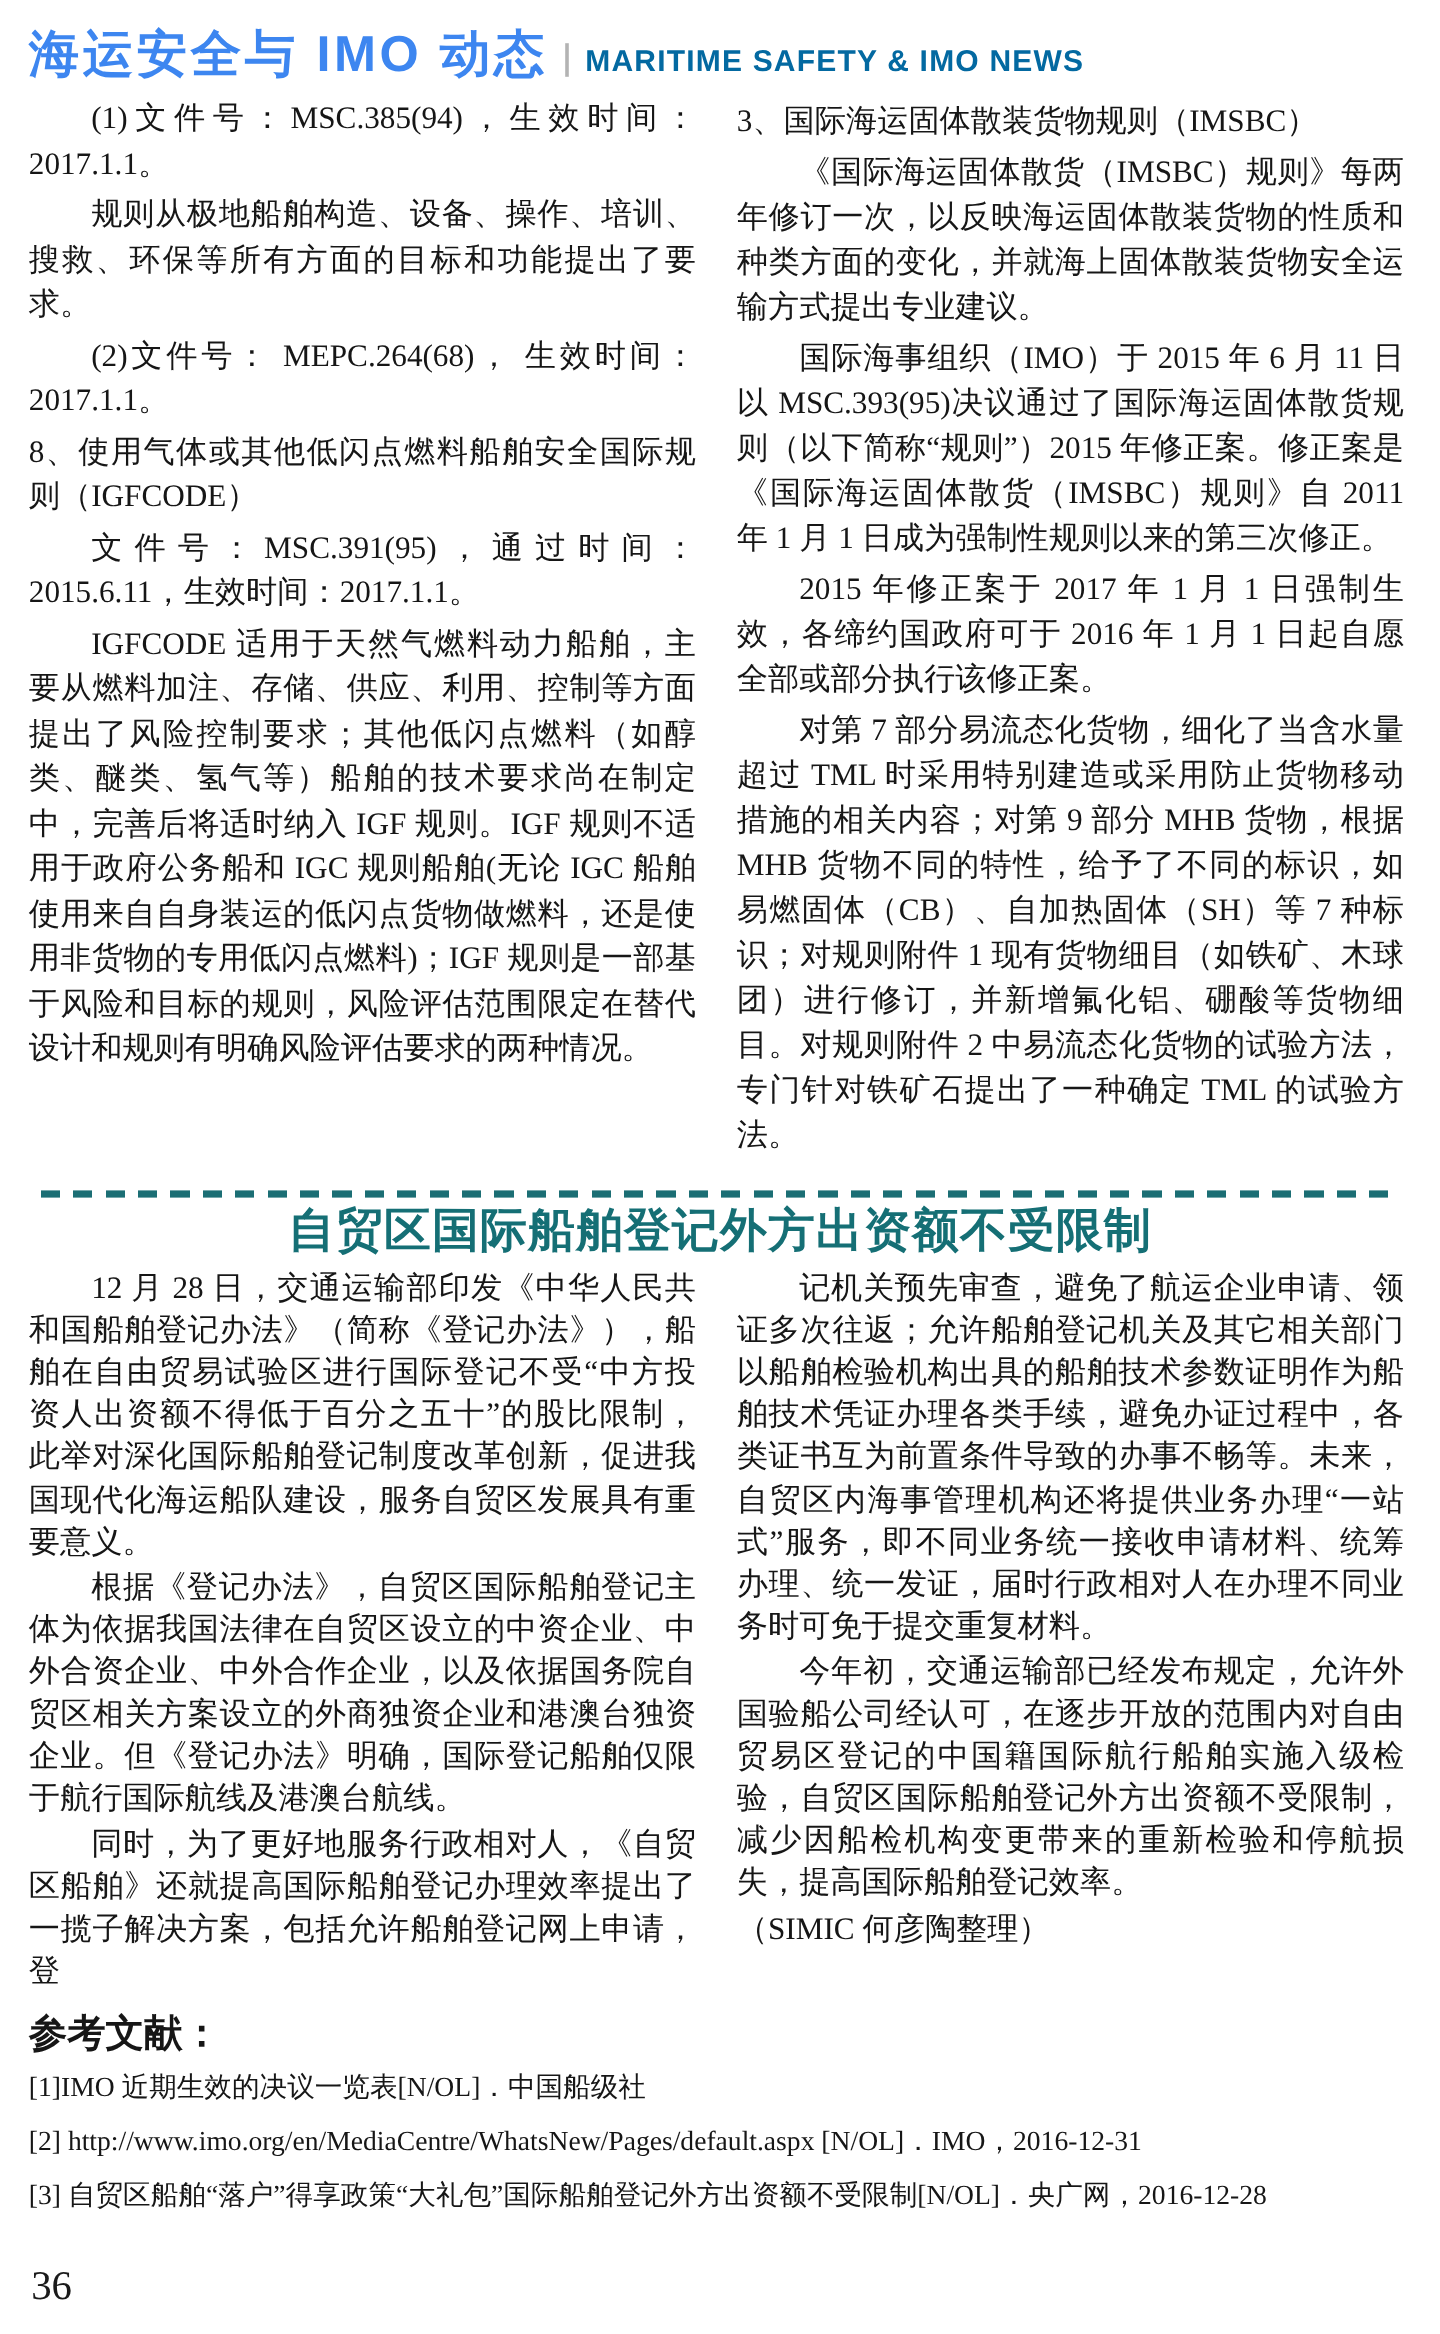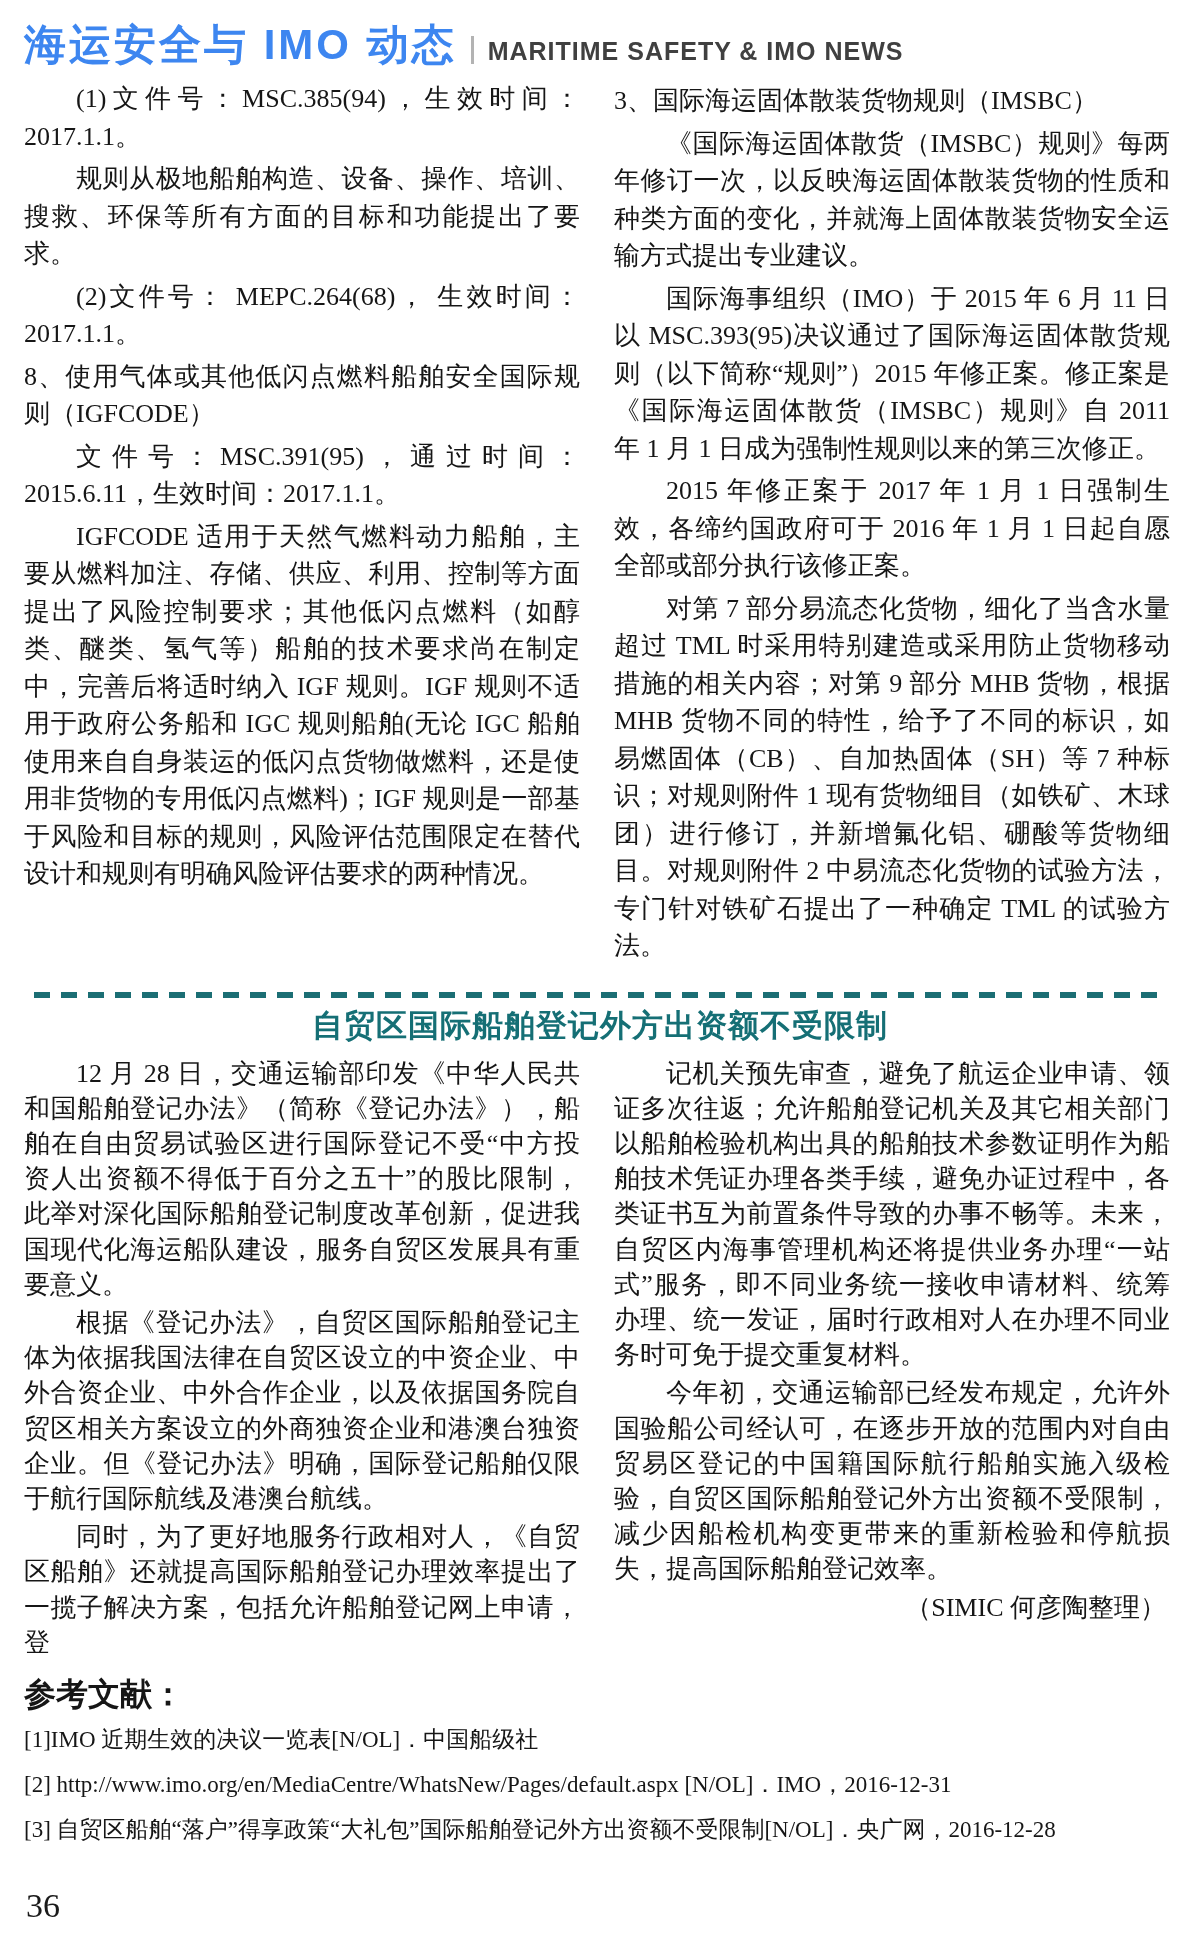--- a/index.html
+++ b/index.html
@@ -32,21 +32,21 @@
   .header-bar {
     width: 3px; height: 28px;
     background: #b3b3b3;
     margin-bottom: 4px;
   }
   .header-en {
     font-family: "Liberation Sans", "DejaVu Sans", sans-serif;
     font-weight: bold;
     font-size: 25px;
     line-height: 30px;
-    color: #404040;
+    color: #0369a1;
     letter-spacing: 1px;
     margin-bottom: 2px;
     white-space: nowrap;
   }
 
   
   .columns {
     display: flex;
     gap: 34px;
     padding: 0 30px 0 24px;
@@ -74,28 +74,28 @@
     background: repeating-linear-gradient(90deg,
       #1b6e74 0px, #1b6e74 16px,
       transparent 16px, transparent 27px);
   }
 
   
   .ftz-title {
     text-align: center;
     font-family: "Liberation Sans", "DejaVu Sans", sans-serif;
     font-weight: bold;
-    font-size: 31px;
+    font-size: 39px;
     line-height: 40px;
     color: #156f75;
     letter-spacing: 1px;
     margin: 4px 0 10px 0;
   }
   .sec2 p { font-size: 26px; line-height: 35.2px; margin-bottom: 3px; }
-  .byline { text-align: right; text-indent: 0; padding-right: 4px; }
+  .byline { text-indent: 0; padding-right: 4px; }
 
   
   .refs { padding: 16px 30px 0 24px; }
   .refs-heading {
     font-family: "Liberation Sans", "DejaVu Sans", sans-serif;
     font-weight: bold;
     font-size: 32px;
     line-height: 30px;
   }
   .refs p {

